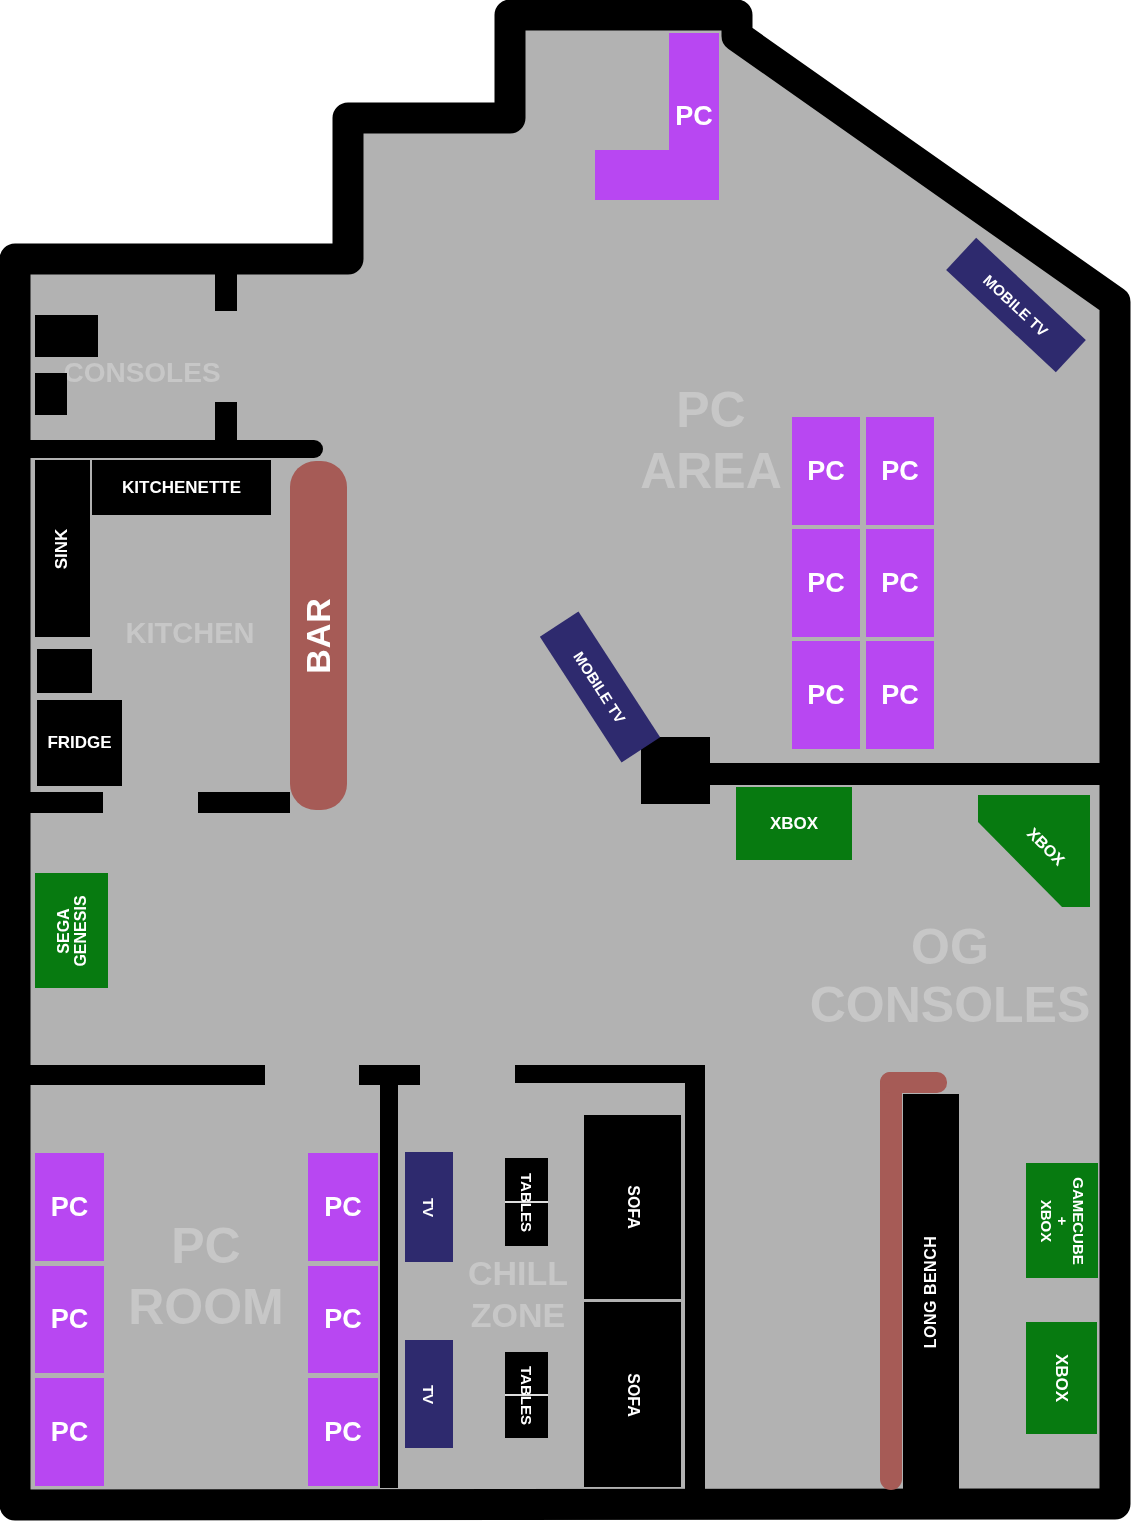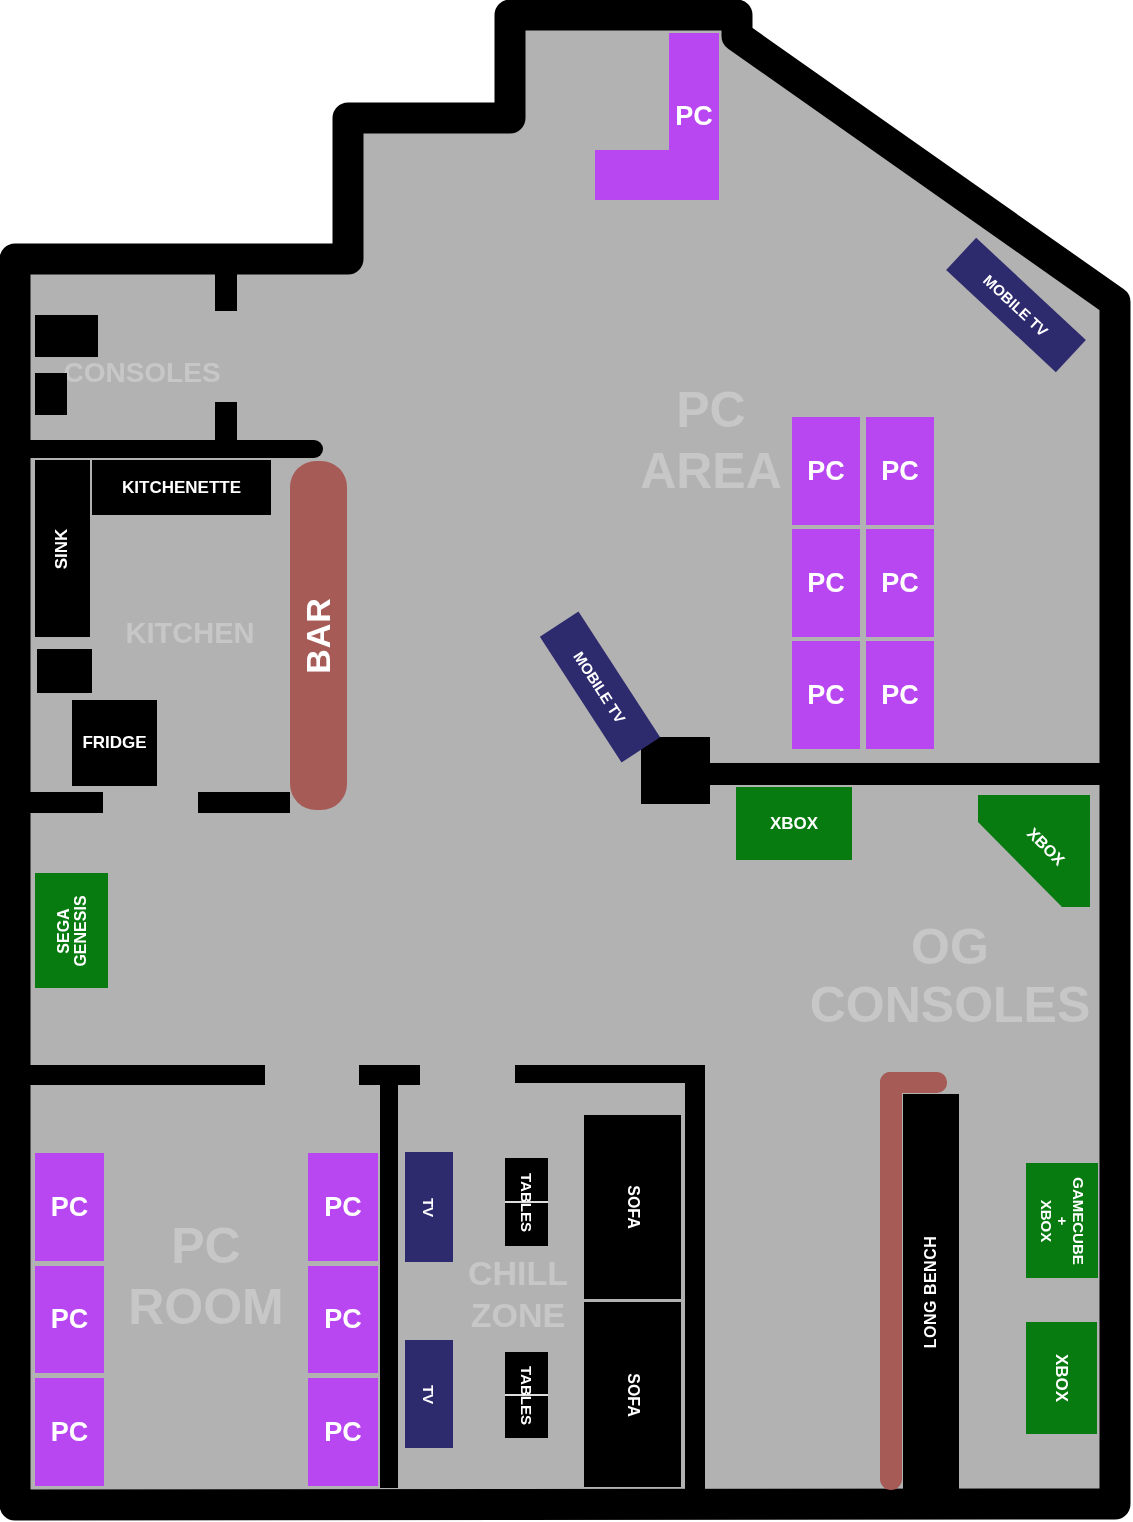--- a/index.html
+++ b/index.html
@@ -69,21 +69,21 @@
   <div class="fbox black" style="left:35px;top:315px;width:63px;height:42px;"></div>
   <div class="fbox black" style="left:35px;top:373px;width:32px;height:42px;"></div>
 
   <div class="fbox black" style="left:35px;top:460px;width:55px;height:177px;">
     <span class="lbl rot-ccw" style="font-size:17px;">SINK</span>
   </div>
   <div class="fbox black" style="left:92px;top:460px;width:179px;height:55px;">
     <span class="lbl" style="font-size:17px;">KITCHENETTE</span>
   </div>
   <div class="fbox black" style="left:37px;top:649px;width:55px;height:44px;"></div>
-  <div class="fbox black" style="left:37px;top:700px;width:85px;height:86px;margin-left:35px;">
+  <div class="fbox black" style="left:37px;top:700px;width:85px;height:86px;">
     <span class="lbl" style="font-size:17px;">FRIDGE</span>
   </div>
   <div class="fbox red" style="left:290px;top:461px;width:57px;height:349px;border-radius:26px;">
     <span class="lbl rot-ccw" style="font-size:34px;letter-spacing:1px;">BAR</span>
   </div>
 
   <div class="fbox purple" style="left:669px;top:33px;width:50px;height:167px;">
     <span class="lbl" style="font-size:27px;">PC</span>
   </div>
   <div class="fbox purple" style="left:595px;top:150px;width:124px;height:50px;"></div>

